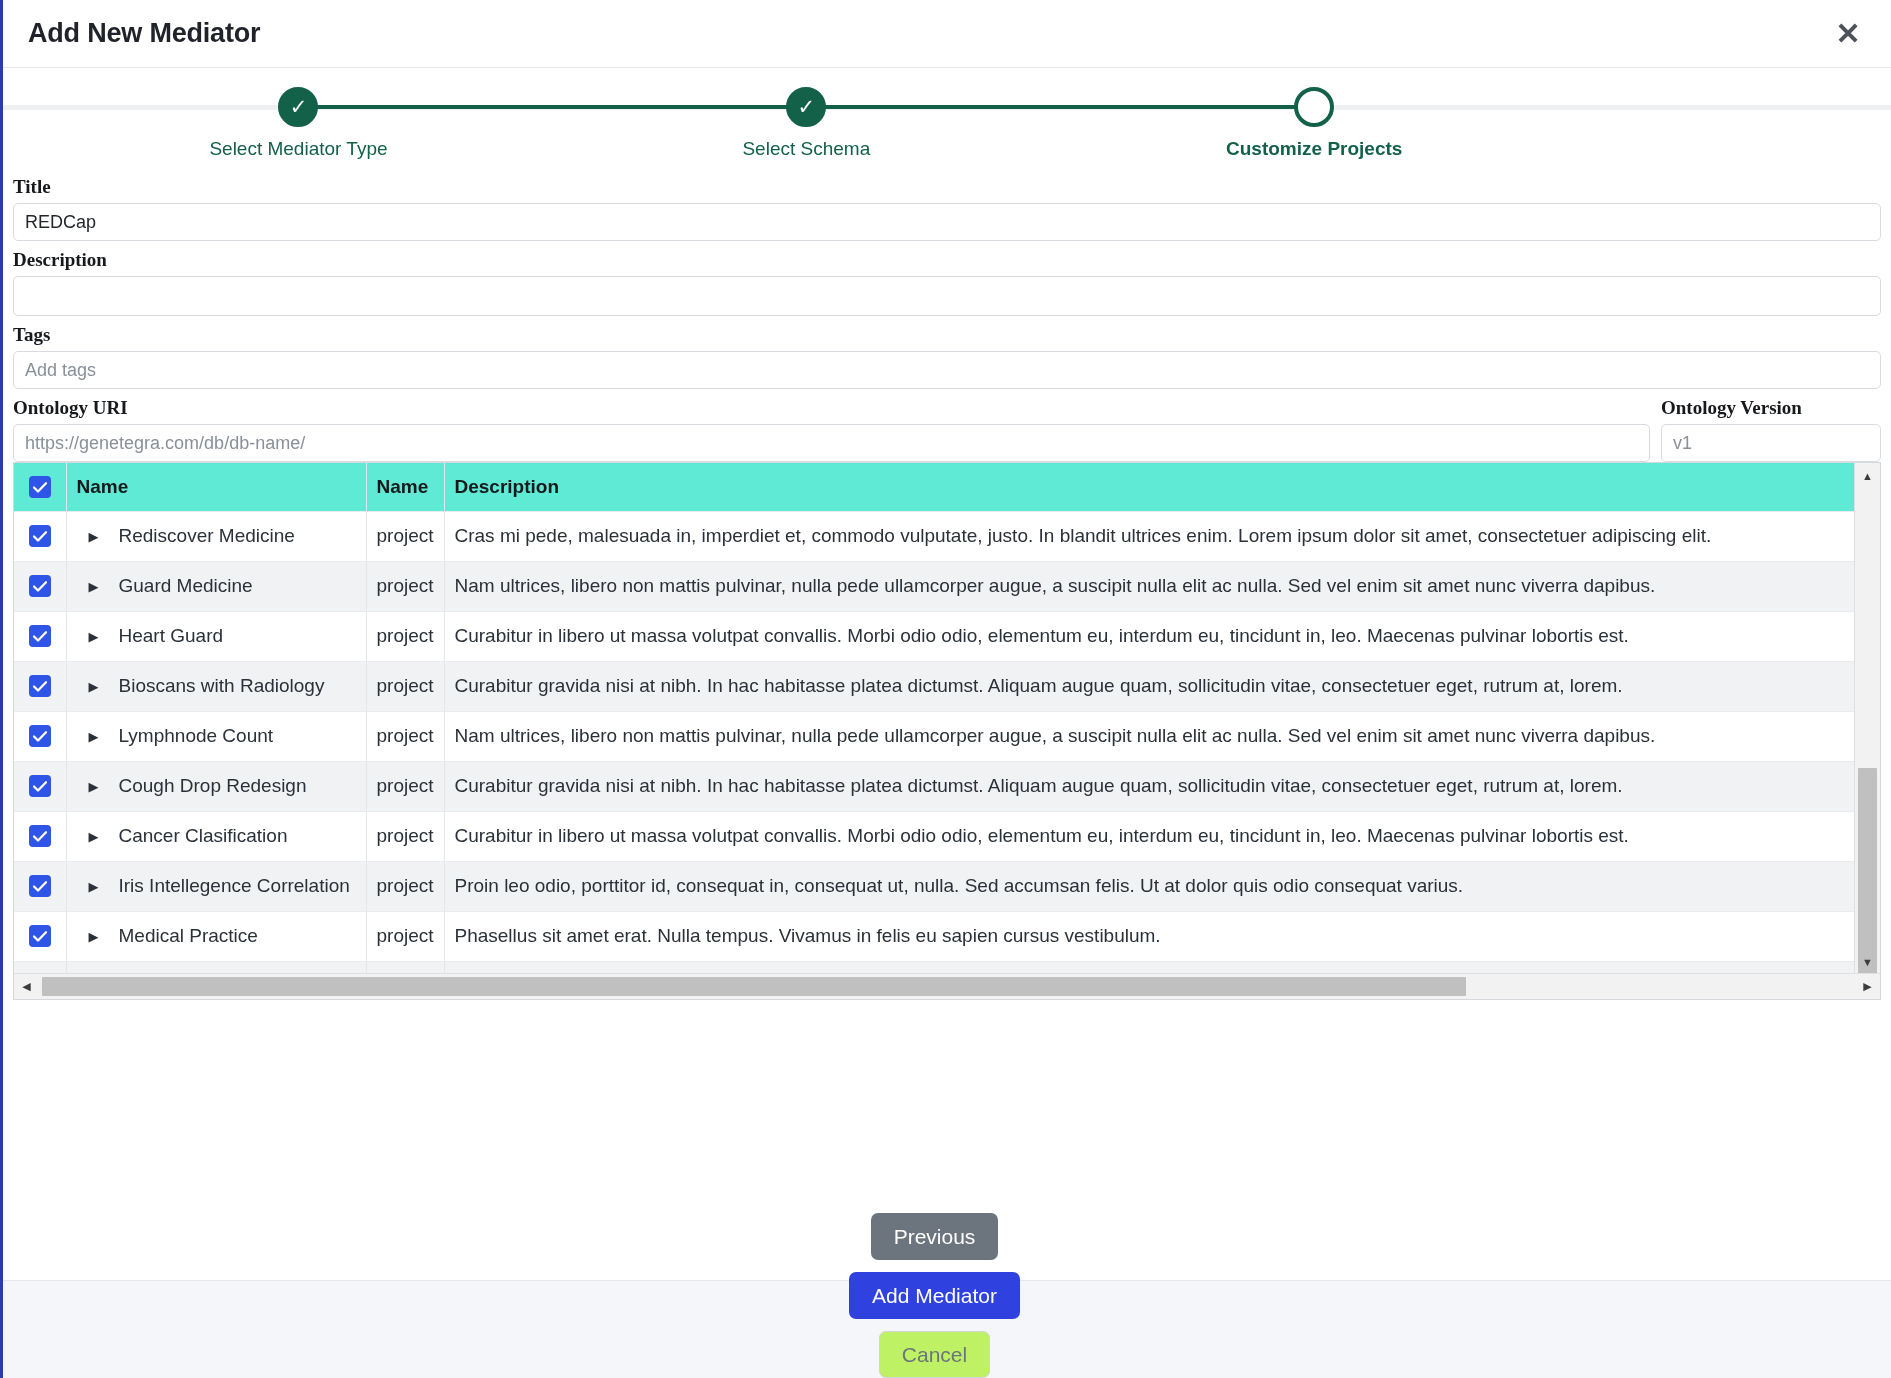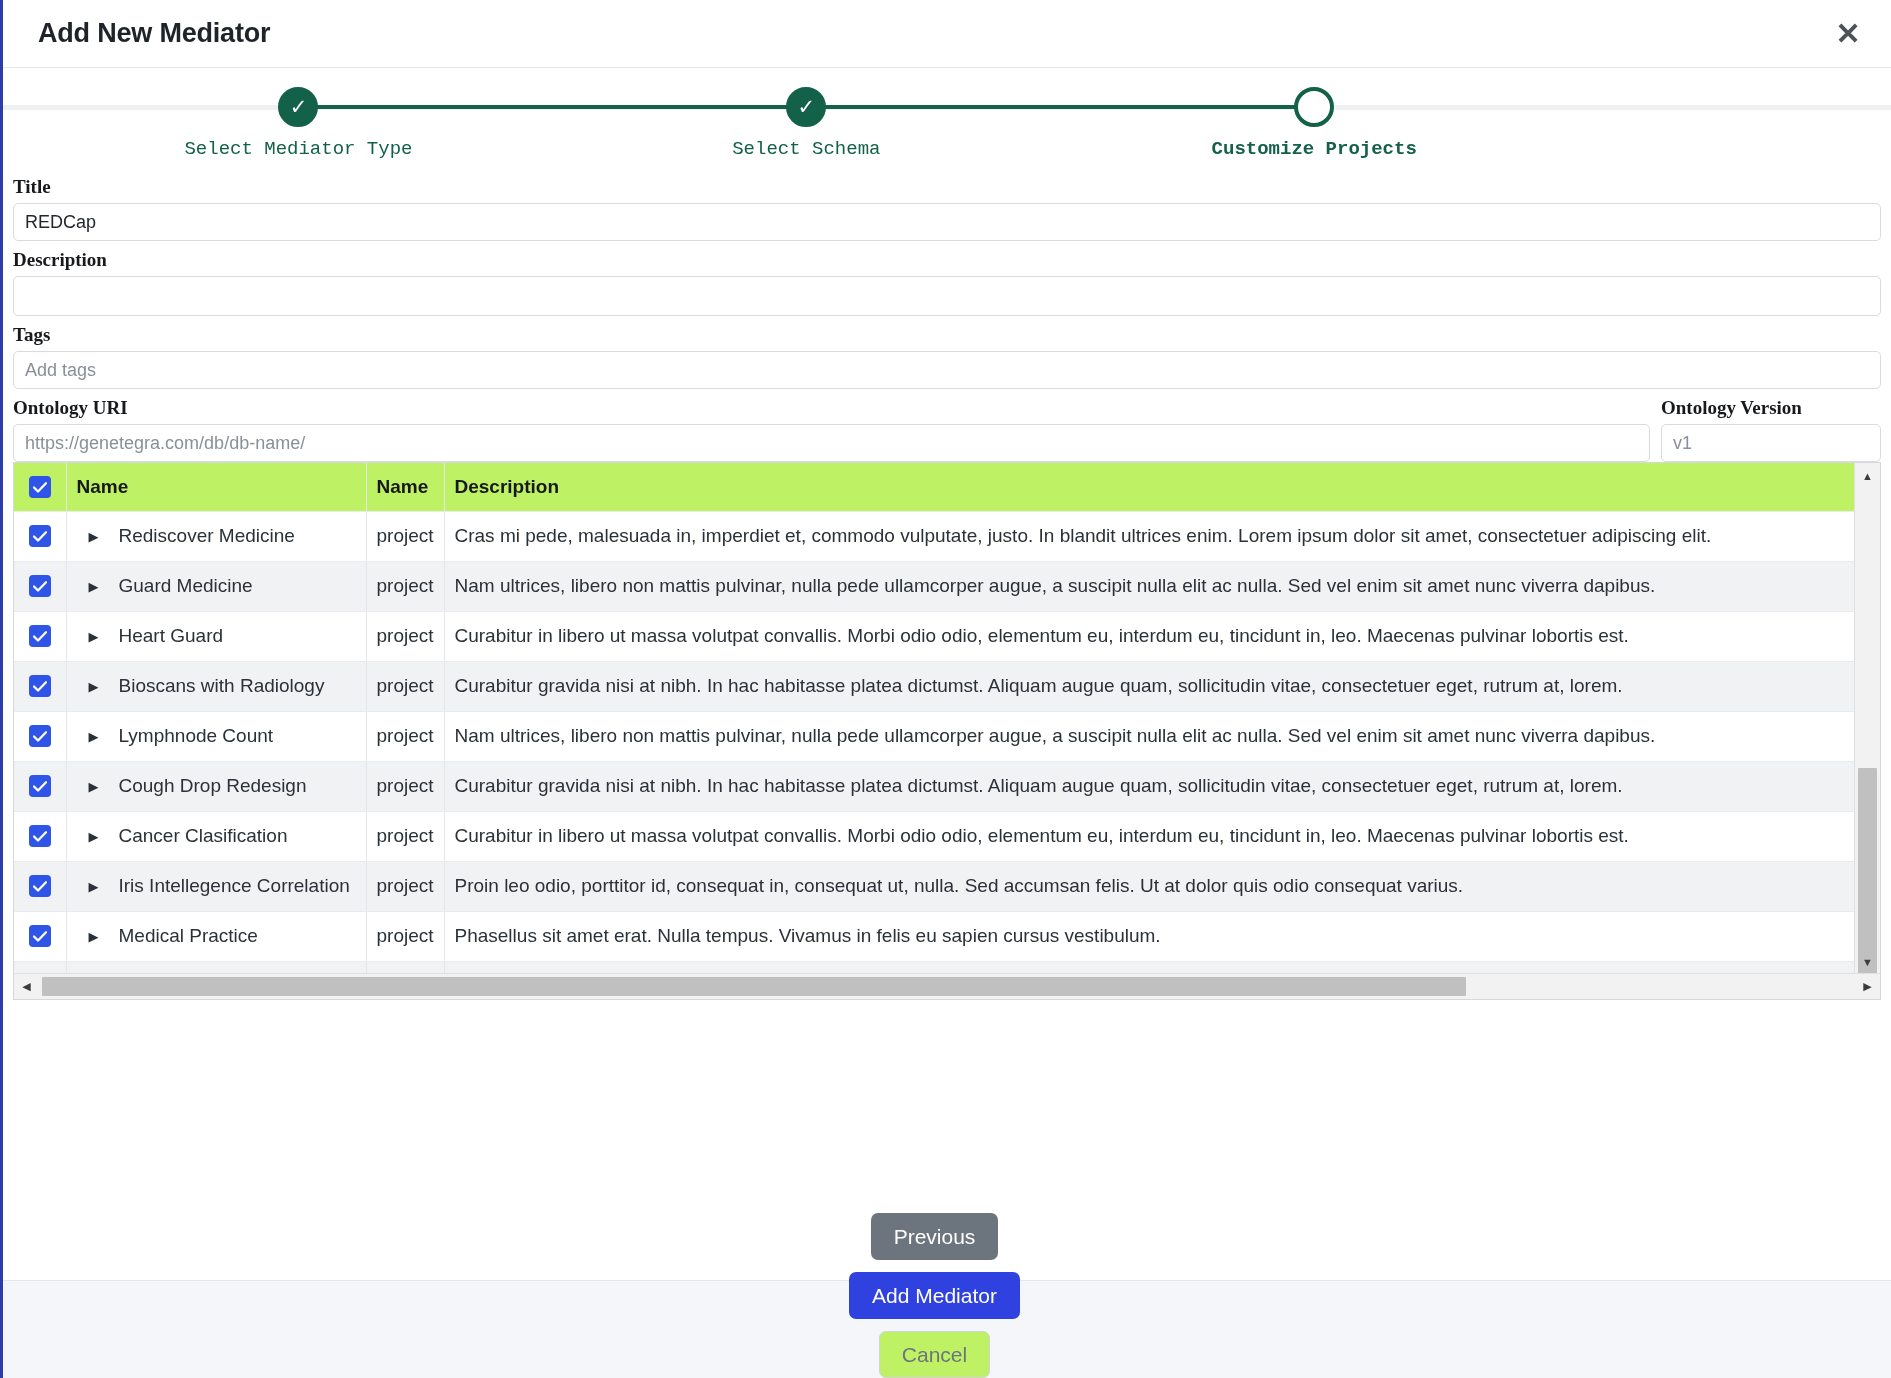--- a/index.html
+++ b/index.html
@@ -27,21 +27,21 @@
   }
 
   
   .modal-header {
     height: 68px;
     min-height: 68px;
     border-bottom: 1px solid #e3e6ea;
     display: flex;
     align-items: center;
     justify-content: space-between;
-    padding: 0 22px 0 35px;
+    padding: 0 22px 0 25px;
     box-sizing: border-box;
     background: #ffffff;
   }
   .modal-title {
     font-size: 27px;
     font-weight: 700;
     letter-spacing: -0.2px;
     color: #20242a;
   }
   .close-btn {
@@ -99,21 +99,20 @@
   }
   .step-bubble.pending {
     background: #ffffff;
     color: transparent;
     border: 4px solid #14614a;
   }
   .step-label {
     margin-top: 11px;
     font-size: 19px;
     color: #14614a;
-    font-family: Liberation Mono, monospace;
   }
   .step-label.current { font-weight: 700; }
   .step-line {
     position: absolute;
     height: 4px;
     background: #14614a;
     top: 37px;
     z-index: 1;
   }
   .step-line.track-grey {
@@ -193,21 +192,21 @@
     text-align: left;
     white-space: nowrap;
     overflow: hidden;
     vertical-align: middle;
     box-sizing: border-box;
   }
   table.grid th {
     font-weight: 700;
     color: #17191c;
     height: 48px;
-    background: #bef264;
+    background: #5eead4;
   }
   table.grid td {
     height: 50px;
     color: #2b3138;
   }
   tr.striped td { background: #f1f2f3; }
   .col-check { width: 52px; padding: 0 !important; text-align: center !important; }
   .col-name  { width: 300px; }
   .col-type  { width: 78px; }
   .col-desc  { border-right: none !important; }

